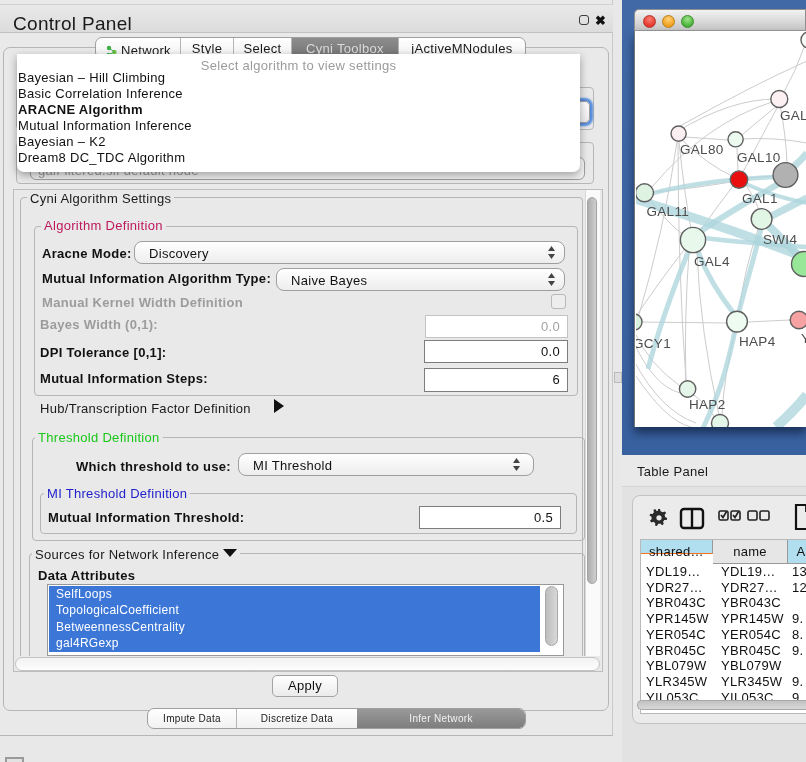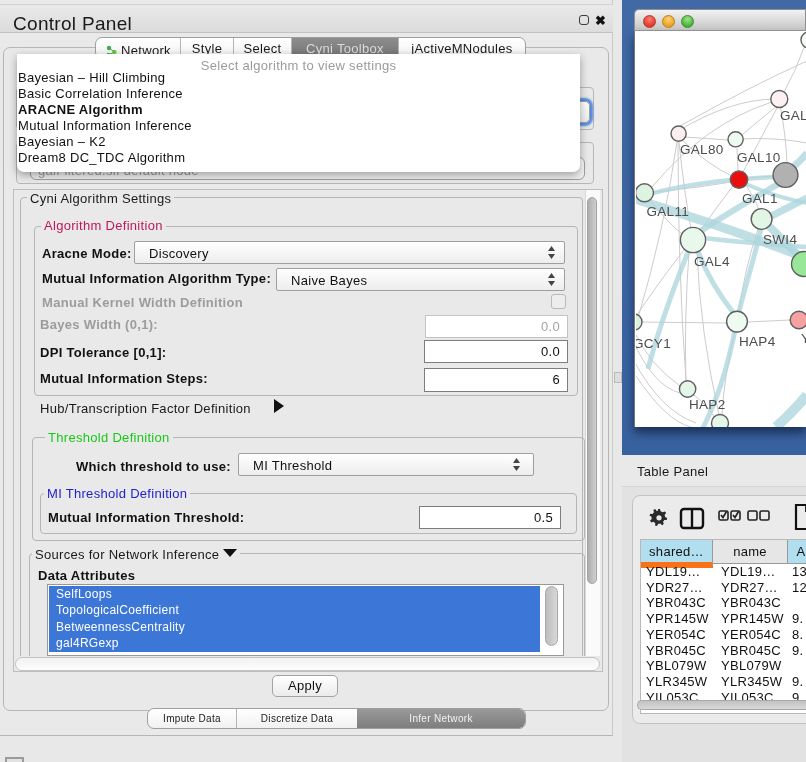--- a/index.html
+++ b/index.html
@@ -2,21 +2,21 @@
 <html><head>
 <meta charset="utf-8">
 <style>
   * { margin:0; padding:0; box-sizing:border-box; }
   html,body { width:806px; height:762px; overflow:hidden; }
   body { background:#e8e8e8; font-family:"Liberation Sans",sans-serif; position:relative; letter-spacing:0.3px; }
   .abs { position:absolute; }
   .fs { position:absolute; border:1px solid #b5b5b5; border-radius:4px; }
   .leg { position:absolute; font-size:13px; color:#1a1a1a; background:#e9e9e9; padding:0 3px; }
   .lb { position:absolute; font-size:13px; font-weight:bold; color:#111; white-space:nowrap; }
-  .cb { position:absolute; border:1px solid #9f9f9f; border-radius:2px; background:linear-gradient(#ffffff,#ededed); font-size:13px; color:#111; }
+  .cb { position:absolute; border:1px solid #9f9f9f; border-radius:8px; background:linear-gradient(#ffffff,#ededed); font-size:13px; color:#111; }
   .cbt { position:absolute; left:14px; top:4px; }
   .cba { position:absolute; right:8px; top:4px; }
   .tf { position:absolute; width:142px; height:22px; border:1px solid #7d7d7d; background:#fff; font-size:13px; color:#111; text-align:right; padding:3px 7px 0 0; }
 </style>
 </head>
 <body>
 
 <div class="abs" id="leftpanel" style="left:0;top:0;width:613px;height:736px;background:#e9e9e9;border-right:1px solid #c9c9c9;border-bottom:1px solid #b5b5b5;">
 
   <div class="abs" style="left:0;top:4px;width:613px;height:29px;background:linear-gradient(#e9e9e9,#dcdcdc);border-top:1px solid #d2d2d2;border-bottom:1px solid #c2c2c2;">
@@ -103,21 +103,21 @@
     <div class="lb" style="left:27px;top:155px;">DPI Tolerance [0,1]:</div>
     <div class="tf" style="left:411px;top:150px;width:144px;height:23px;">0.0</div>
 
     <div class="lb" style="left:27px;top:181px;">Mutual Information Steps:</div>
     <div class="tf" style="left:411px;top:178px;width:144px;height:24px;">6</div>
 
     <div class="abs" style="left:27px;top:211px;font-size:13px;color:#1a1a1a;">Hub/Transcription Factor Definition</div>
     <div class="abs" style="left:261px;top:209px;width:0;height:0;border-left:10px solid #111;border-top:7.5px solid transparent;border-bottom:7.5px solid transparent;"></div>
 
     <div class="fs" style="left:19px;top:247px;width:553px;height:104px;"></div>
-    <div class="leg" style="left:32px;top:240px;color:#18c818;">Threshold Definition</div>
+    <div class="leg" style="left:22px;top:240px;color:#18c818;">Threshold Definition</div>
 
     <div class="lb" style="right:354px;top:269px;">Which threshold to use:</div>
     <div class="cb" style="left:225px;top:263px;width:296px;height:23px;">
         <span class="cbt">MI Threshold</span>
         <svg class="cba" style="right:12px;" width="9" height="13" viewBox="0 0 9 13">
           <path d="M4.5 0 L8 5 L1 5 Z" fill="#444"></path>
           <path d="M4.5 13 L8 8 L1 8 Z" fill="#444"></path>
         </svg>
       </div>
 
@@ -274,21 +274,21 @@
       <rect x="0" y="0" width="9" height="9" rx="1.5"></rect>
       <rect x="12" y="0" width="9" height="9" rx="1.5"></rect>
     </g>
     <g transform="translate(162,8)">
       <path d="M1 1 L12 1 L17 6 L17 25 L1 25 Z" fill="none" stroke="#111" stroke-width="2.2"></path>
       <path d="M11 1 L11 7 L17 7" fill="none" stroke="#111" stroke-width="1.8"></path>
     </g>
   </svg>
 
   <div class="abs" style="left:7px;top:43px;width:173px;height:175px;background:#fff;border:1px solid #b9b9b9;border-right:none;overflow:hidden;font-size:13px;color:#111;">
-    <div class="abs" style="left:0;top:0;width:72px;height:28px;background:#b1dff0;border-right:1px solid #9a9a9a;border-bottom:6px solid #f97316;text-align:center;line-height:24px;">shared…</div>
+    <div class="abs" style="left:0;top:0;width:72px;height:14px;background:#b1dff0;border-right:1px solid #9a9a9a;border-bottom:1px solid #f97316;text-align:center;line-height:24px;">shared…</div>
     <div class="abs" style="left:72px;top:0;width:75px;height:24px;background:#e6e6e6;border-right:1px solid #9a9a9a;border-bottom:1px solid #9a9a9a;text-align:center;line-height:24px;">name</div>
     <div class="abs" style="left:147px;top:0;width:26px;height:24px;background:#b1dff0;border-bottom:1px solid #9a9a9a;text-align:center;line-height:24px;">A</div>
     <div class="abs" style="left:5px;top:24px;line-height:15.7px;">YDL19…<br>YDR27…<br>YBR043C<br>YPR145W<br>YER054C<br>YBR045C<br>YBL079W<br>YLR345W<br>YIL053C</div>
     <div class="abs" style="left:80px;top:24px;line-height:15.7px;">YDL19…<br>YDR27…<br>YBR043C<br>YPR145W<br>YER054C<br>YBR045C<br>YBL079W<br>YLR345W<br>YIL053C</div>
     <div class="abs" style="left:151px;top:24px;line-height:15.7px;">13<br>12<br>&nbsp;<br>9.<br>8.<br>9.<br>&nbsp;<br>9.<br>9.</div>
   </div>
   <div class="abs" style="left:4px;top:204px;width:176px;height:10px;">
     <div class="abs" style="left:0;top:0;width:176px;height:10px;border-radius:5px 0 0 5px;background:linear-gradient(#c2c2c2,#d8d8d8);border:1px solid #a8a8a8;border-right:none;"></div>
   </div>
 </div>

